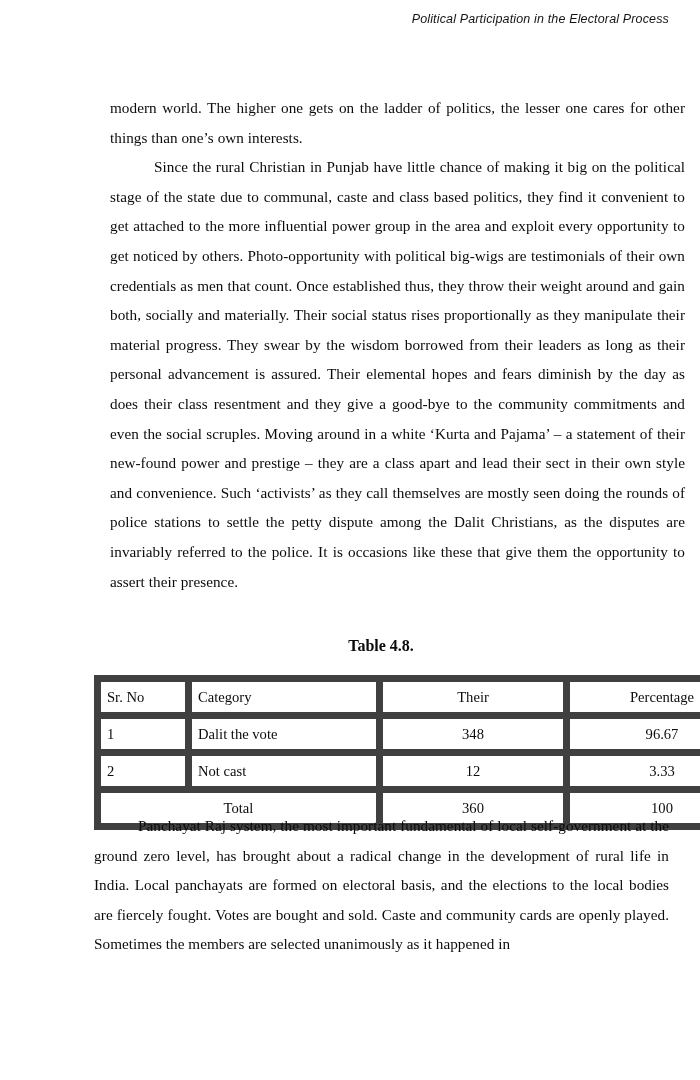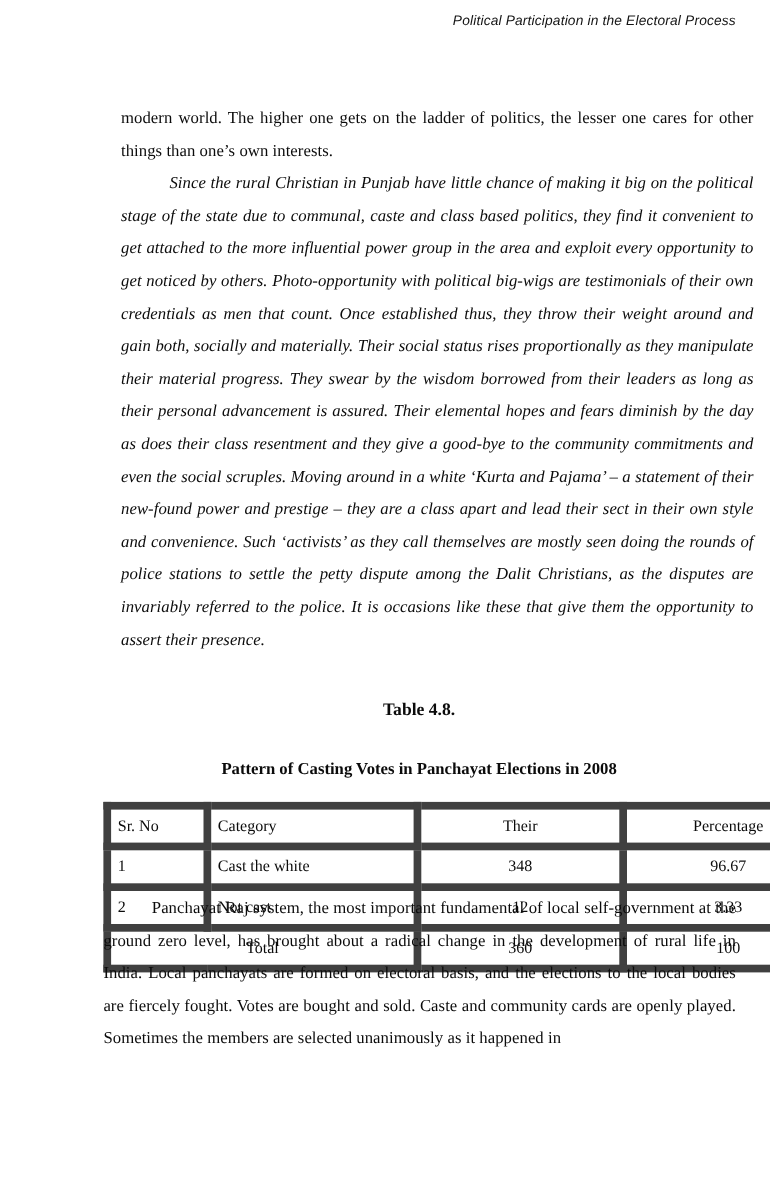--- a/index.html
+++ b/index.html
@@ -55,21 +55,20 @@
     font-size: 15.2px;
     line-height: 29.6px;
     letter-spacing: 0.05px;
     hyphens: none;
   }
   p.body.indent {
     text-indent: 44px;
   }
   p.body + p.body {
     margin-top: 0;
-    font-style: italic;
   }
 
   
   .table-block {
     position: absolute;
     left: 94px;
     top: 618px;
     width: 584px;
   }
   .table-number {
@@ -144,33 +143,32 @@
   <div class="running-head">Political Participation in the Electoral Process</div>
 
   <div class="content">
     <p class="body">modern world. The higher one gets on the ladder of politics, the lesser one cares for other things than one’s own interests.</p>
     <p class="body indent">Since the rural Christian in Punjab have little chance of making it big on the political stage of the state due to communal, caste and class based politics, they find it convenient to get attached to the more influential power group in the area and exploit every opportunity to get noticed by others. Photo-opportunity with political big-wigs are testimonials of their own credentials as men that count. Once established thus, they throw their weight around and gain both, socially and materially. Their social status rises proportionally as they manipulate their material progress. They swear by the wisdom borrowed from their leaders as long as their personal advancement is assured. Their elemental hopes and fears diminish by the day as does their class resentment and they give a good-bye to the community commitments and even the social scruples. Moving around in a white ‘Kurta and Pajama’ – a statement of their new-found power and prestige – they are a class apart and lead their sect in their own style and convenience. Such ‘activists’ as they call themselves are mostly seen doing the rounds of police stations to settle the petty dispute among the Dalit Christians, as the disputes are invariably referred to the police. It is occasions like these that give them the opportunity to assert their presence.</p>
   </div>
 
   <div class="table-block">
     <div class="table-number">Table 4.8.</div>
 
-    <div class="table-caption">Pattern of Casting Votes in Panchayat Elections in 2008</div>
 
     <table class="data">
       <tbody>
         <tr>
           <td class="c1">Sr. No</td>
           <td class="c2">Category</td>
           <td class="c3">Their</td>
           <td class="c4">Percentage</td>
         </tr>
         <tr>
           <td class="c1">1</td>
-          <td class="c2">Cast the white</td>
+          <td class="c2">Dalit the vote</td>
           <td class="c3">348</td>
           <td class="c4">96.67</td>
         </tr>
         <tr>
           <td class="c1">2</td>
           <td class="c2">Not cast</td>
           <td class="c3">12</td>
           <td class="c4">3.33</td>
         </tr>
         <tr>

